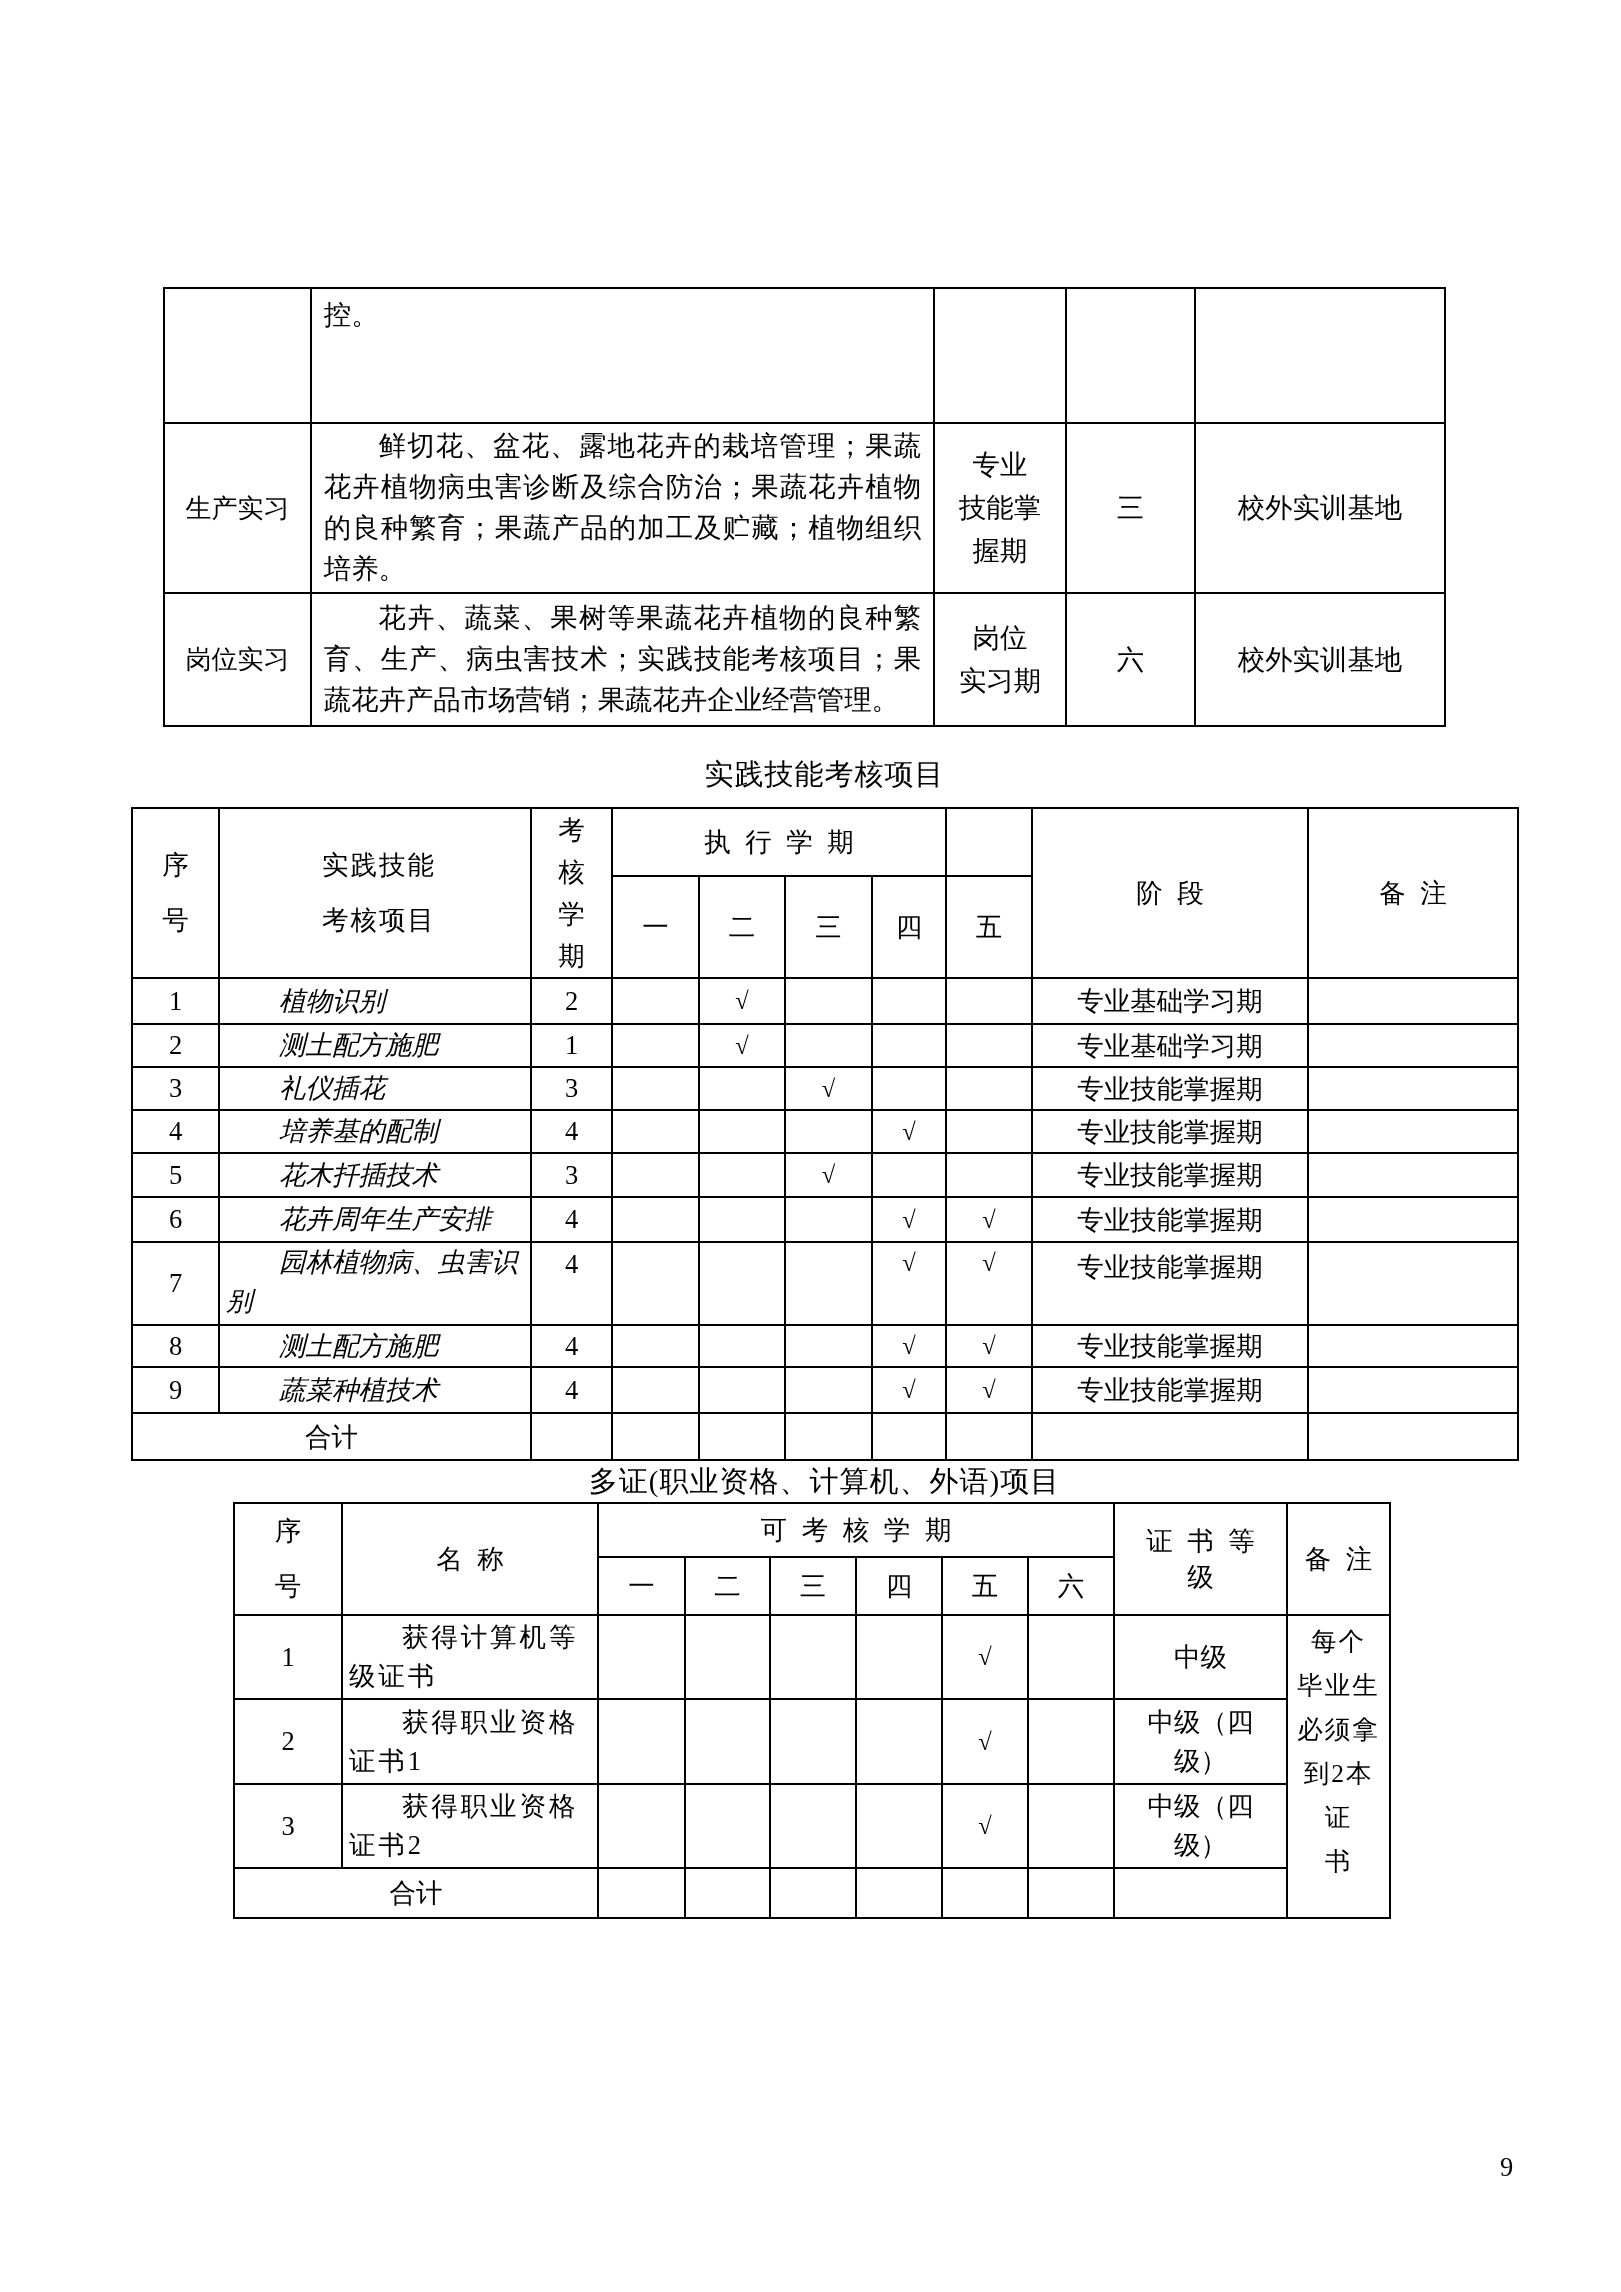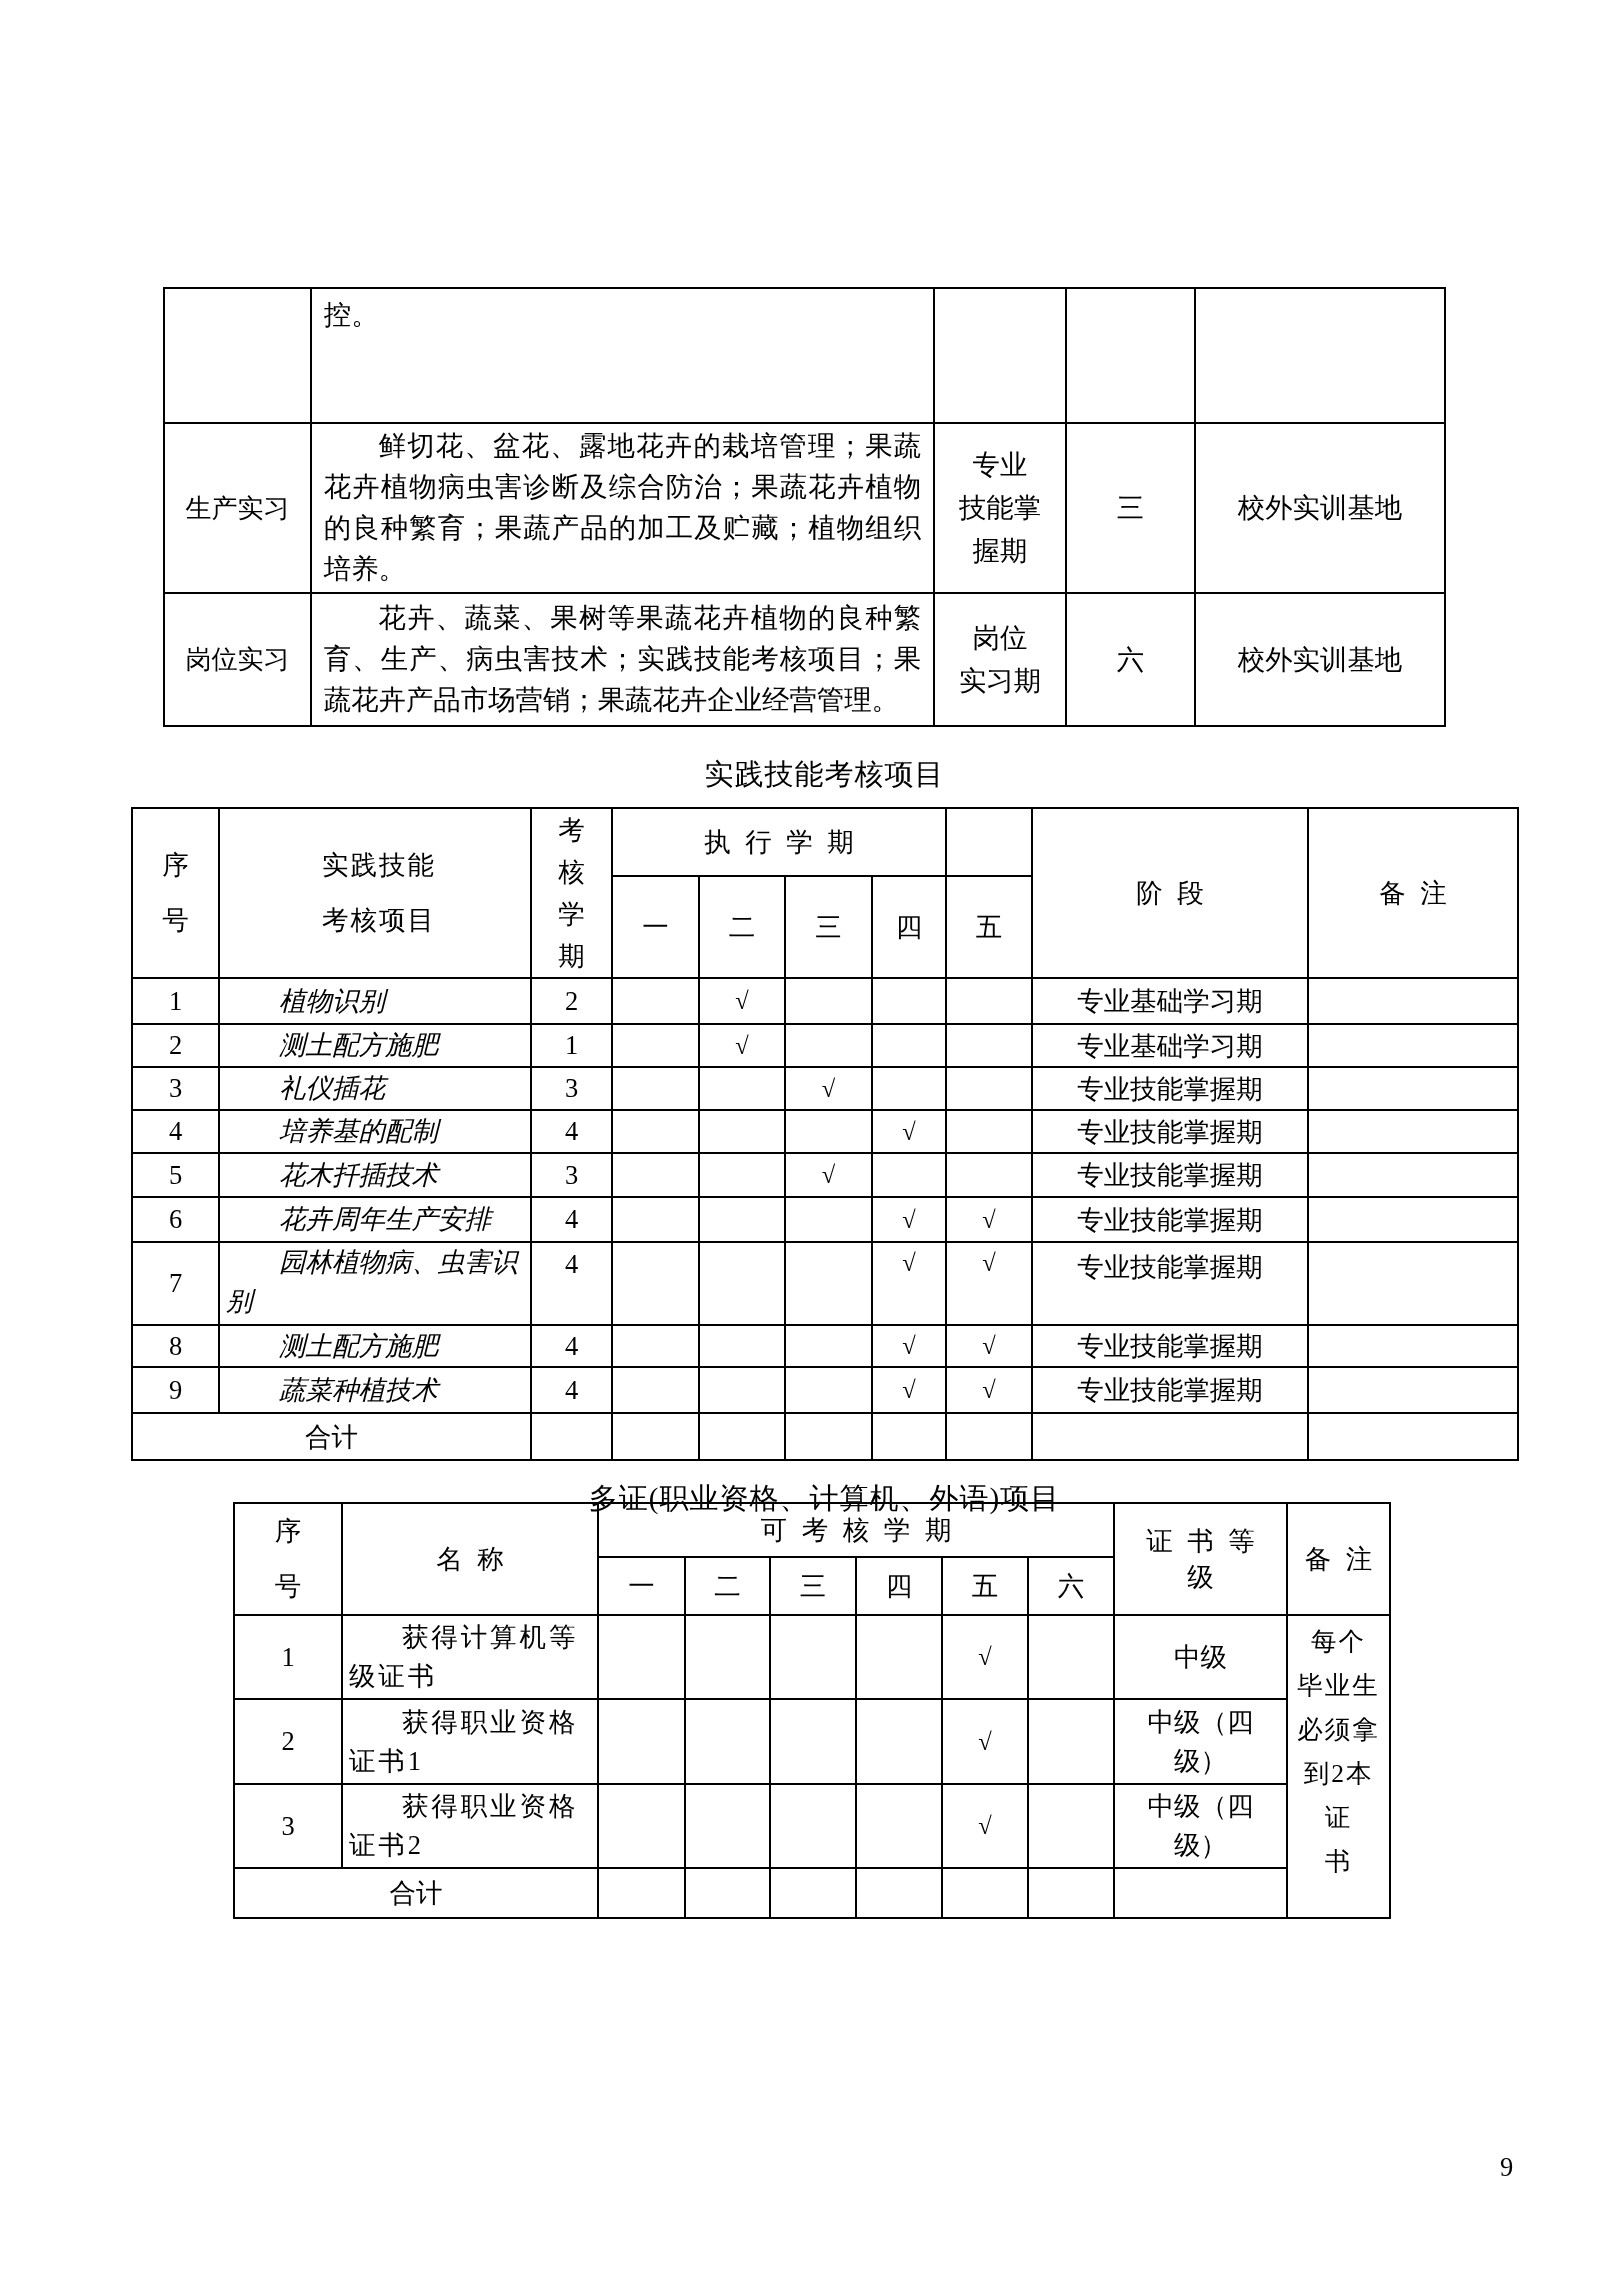--- a/index.html
+++ b/index.html
@@ -42,21 +42,21 @@
      white-space:pre-line;line-height:39px;letter-spacing:2.9px;}
   #certs-table .cert-level{white-space:pre-line;line-height:39px;}
   #certs-table .cert-note{white-space:pre-line;vertical-align:top;line-height:44px;
      padding:3.9px 2px;font-size:25.5px;letter-spacing:2px;border-bottom-width:2.9px;border-radius:9px;}
   #certs-table tr:last-child td{border-bottom-width:2.9px;}
 
   
   .tbl-title{position:absolute;left:131px;width:1387px;text-align:center;
      font-size:29px;font-weight:normal;letter-spacing:1px;}
   #skills-title{top:755px;}
-  #certs-title{top:1462px;margin-top:17px;}
+  #certs-title{top:1462px;}
   #page-number{position:absolute;left:1482px;top:2152px;width:49px;
      font-size:26.5px;text-align:center;}
 </style>
 </head>
 <body>
 
 <div class="page">
 
   <table id="practice-table">
     <colgroup>

